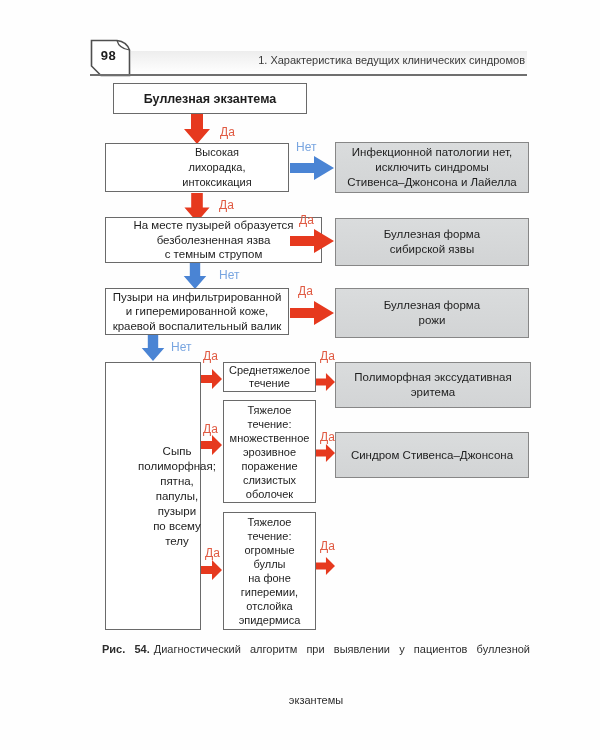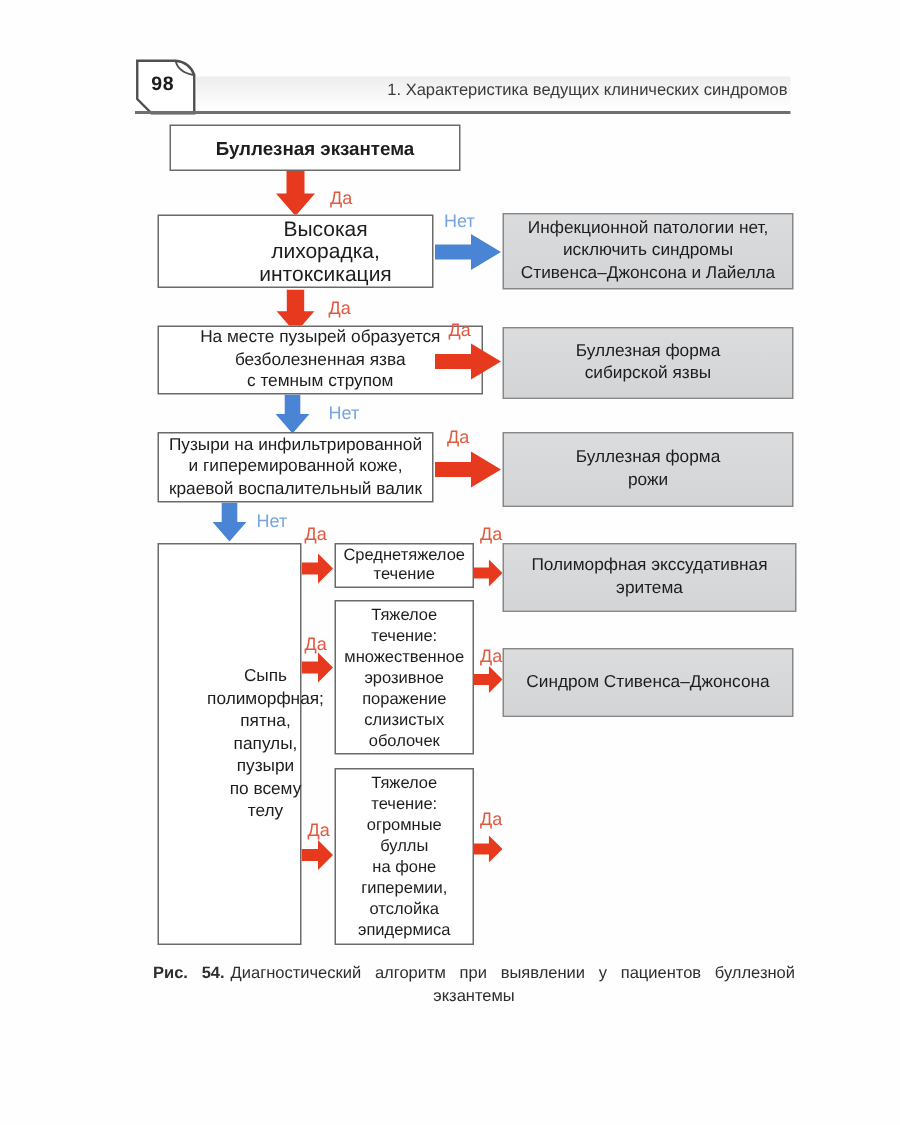--- a/index.html
+++ b/index.html
@@ -26,21 +26,21 @@
 
   
   .wbox,.gbox{
     position:absolute;display:flex;align-items:center;justify-content:center;
     text-align:center;white-space:pre-line;color:#1d1d1d;box-sizing:border-box;
   }
   .wbox{background:#ffffff;border:1px solid var(--box-border);}
   .gbox{background:linear-gradient(180deg,#dadcdd 0%,var(--result-bg) 100%);border:1px solid #878787;}
 
   #start-box   {left:113px;top:83px;width:194px;height:31px;font-size:12.5px;font-weight:bold;}
-  #box-fever   {left:105px;top:143px;width:184px;height:49px;font-size:14px;line-height:15px;padding-left:40px;}
+  #box-fever   {left:105px;top:143px;width:184px;height:49px;font-size:11px;line-height:15px;padding-left:40px;}
   #box-ulcer   {left:105px;top:217px;width:217px;height:46px;font-size:11.5px;line-height:14.5px;}
   #box-skin    {left:105px;top:288px;width:184px;height:47px;font-size:11.5px;line-height:14.5px;}
   #box-rash    {left:105px;top:362px;width:96px;height:268px;font-size:11.5px;line-height:15px;padding-left:48px;}
   #box-moder   {left:223px;top:362px;width:93px;height:30px;font-size:11px;line-height:13.5px;}
   #box-sev1    {left:223px;top:400px;width:93px;height:103px;font-size:11px;line-height:14px;}
   #box-sev2    {left:223px;top:512px;width:93px;height:118px;font-size:11px;line-height:14px;}
 
   #res-noinf   {left:335px;top:142px;width:194px;height:51px;font-size:11.5px;line-height:15px;}
   #res-anthrax {left:335px;top:218px;width:194px;height:48px;font-size:11.5px;line-height:15px;}
   #res-erys    {left:335px;top:288px;width:194px;height:50px;font-size:11.5px;line-height:15px;}
@@ -51,21 +51,21 @@
   
   .arr{position:absolute;}
   .lbl{position:absolute;font-size:12px;line-height:12px;}
   .lbl.red{color:var(--label-red);}
   .lbl.blue{color:var(--label-blue);}
 
   
   .caption{position:absolute;left:102px;top:642px;width:428px;font-size:11px;line-height:15px;color:#2e2e2e;}
   .cap-line1{text-align:justify;text-align-last:justify;}
   .cap-line1 b{margin-right:4px;}
-  .cap-line2{text-align:center;}
+  .cap-line2{text-align:center;margin-top:36px;}
 </style>
 </head>
 <body>
 
 <div id="page">
 
   <div class="pagenum-wrap">
     <svg width="41" height="38" viewBox="0 0 41 38">
       <path d="M1.5 1.5 L27 1.5 Q36.5 2.5 39.5 11 L39.5 36.5 L11 36.5 L1.5 27 Z" fill="#ffffff" stroke="#4f4f4f" stroke-width="1.6"></path>
       <path d="M27 1.5 Q29 9.5 39.5 11" fill="none" stroke="#4f4f4f" stroke-width="1.2"></path>

